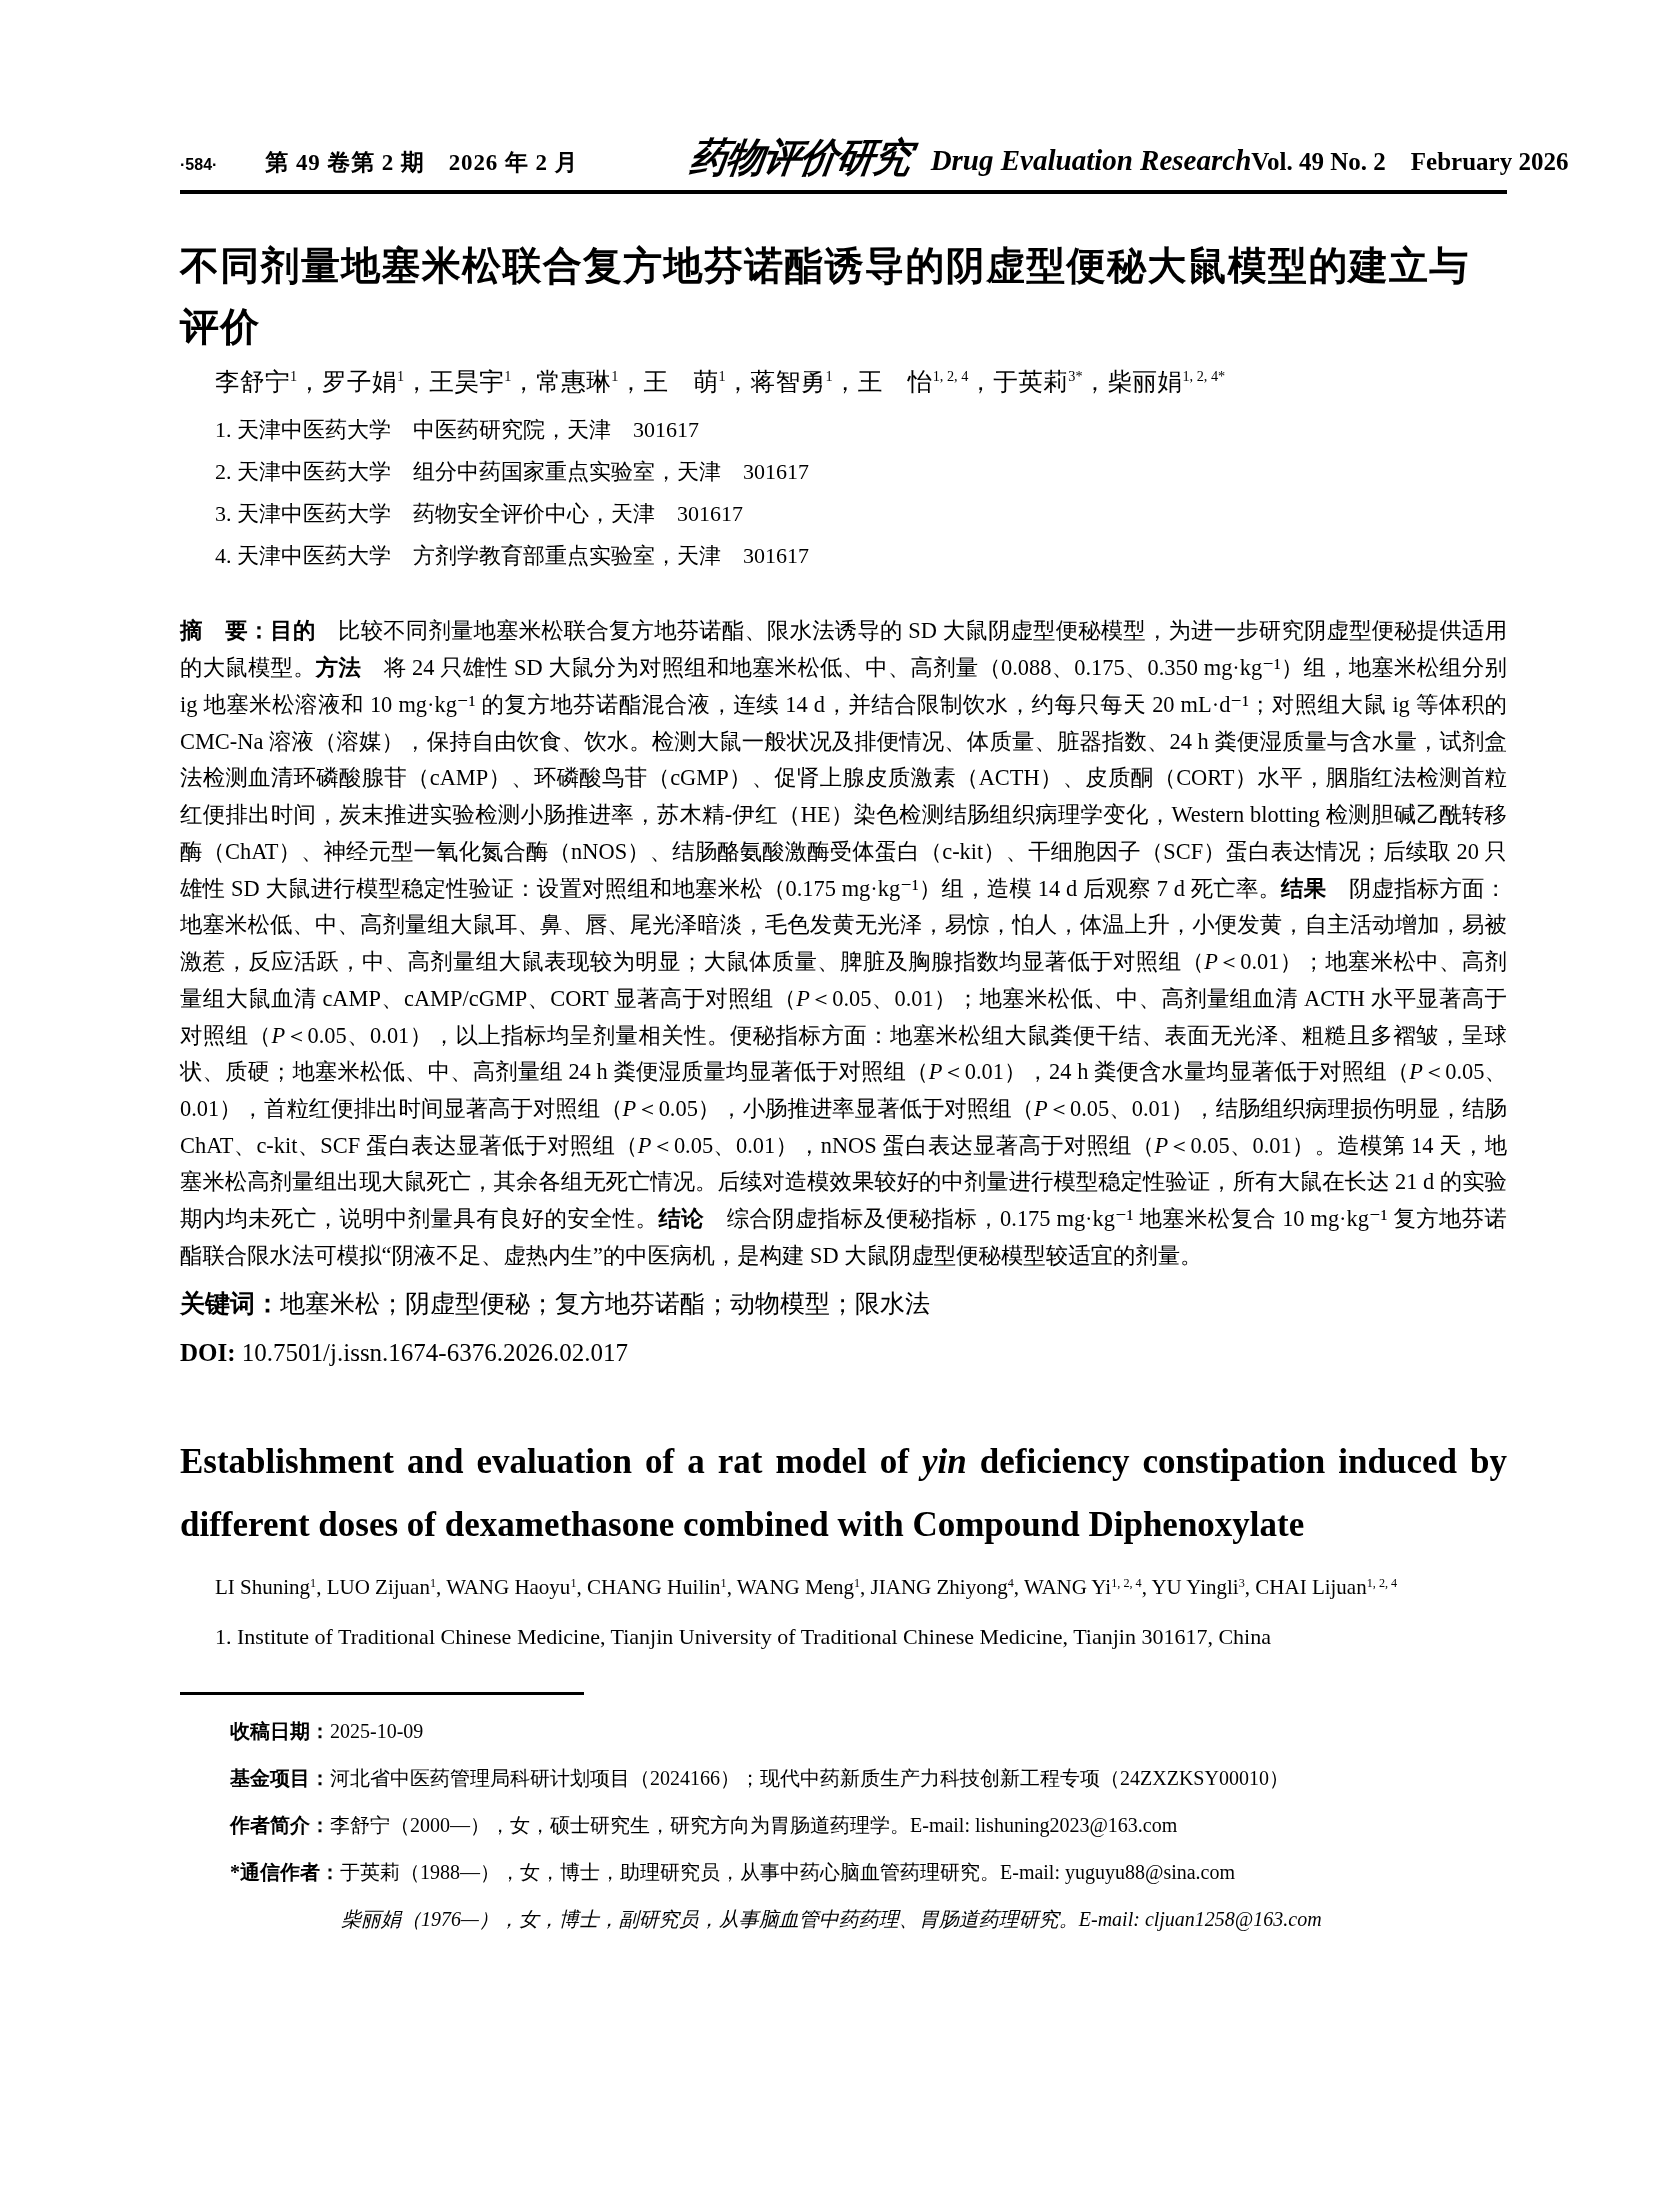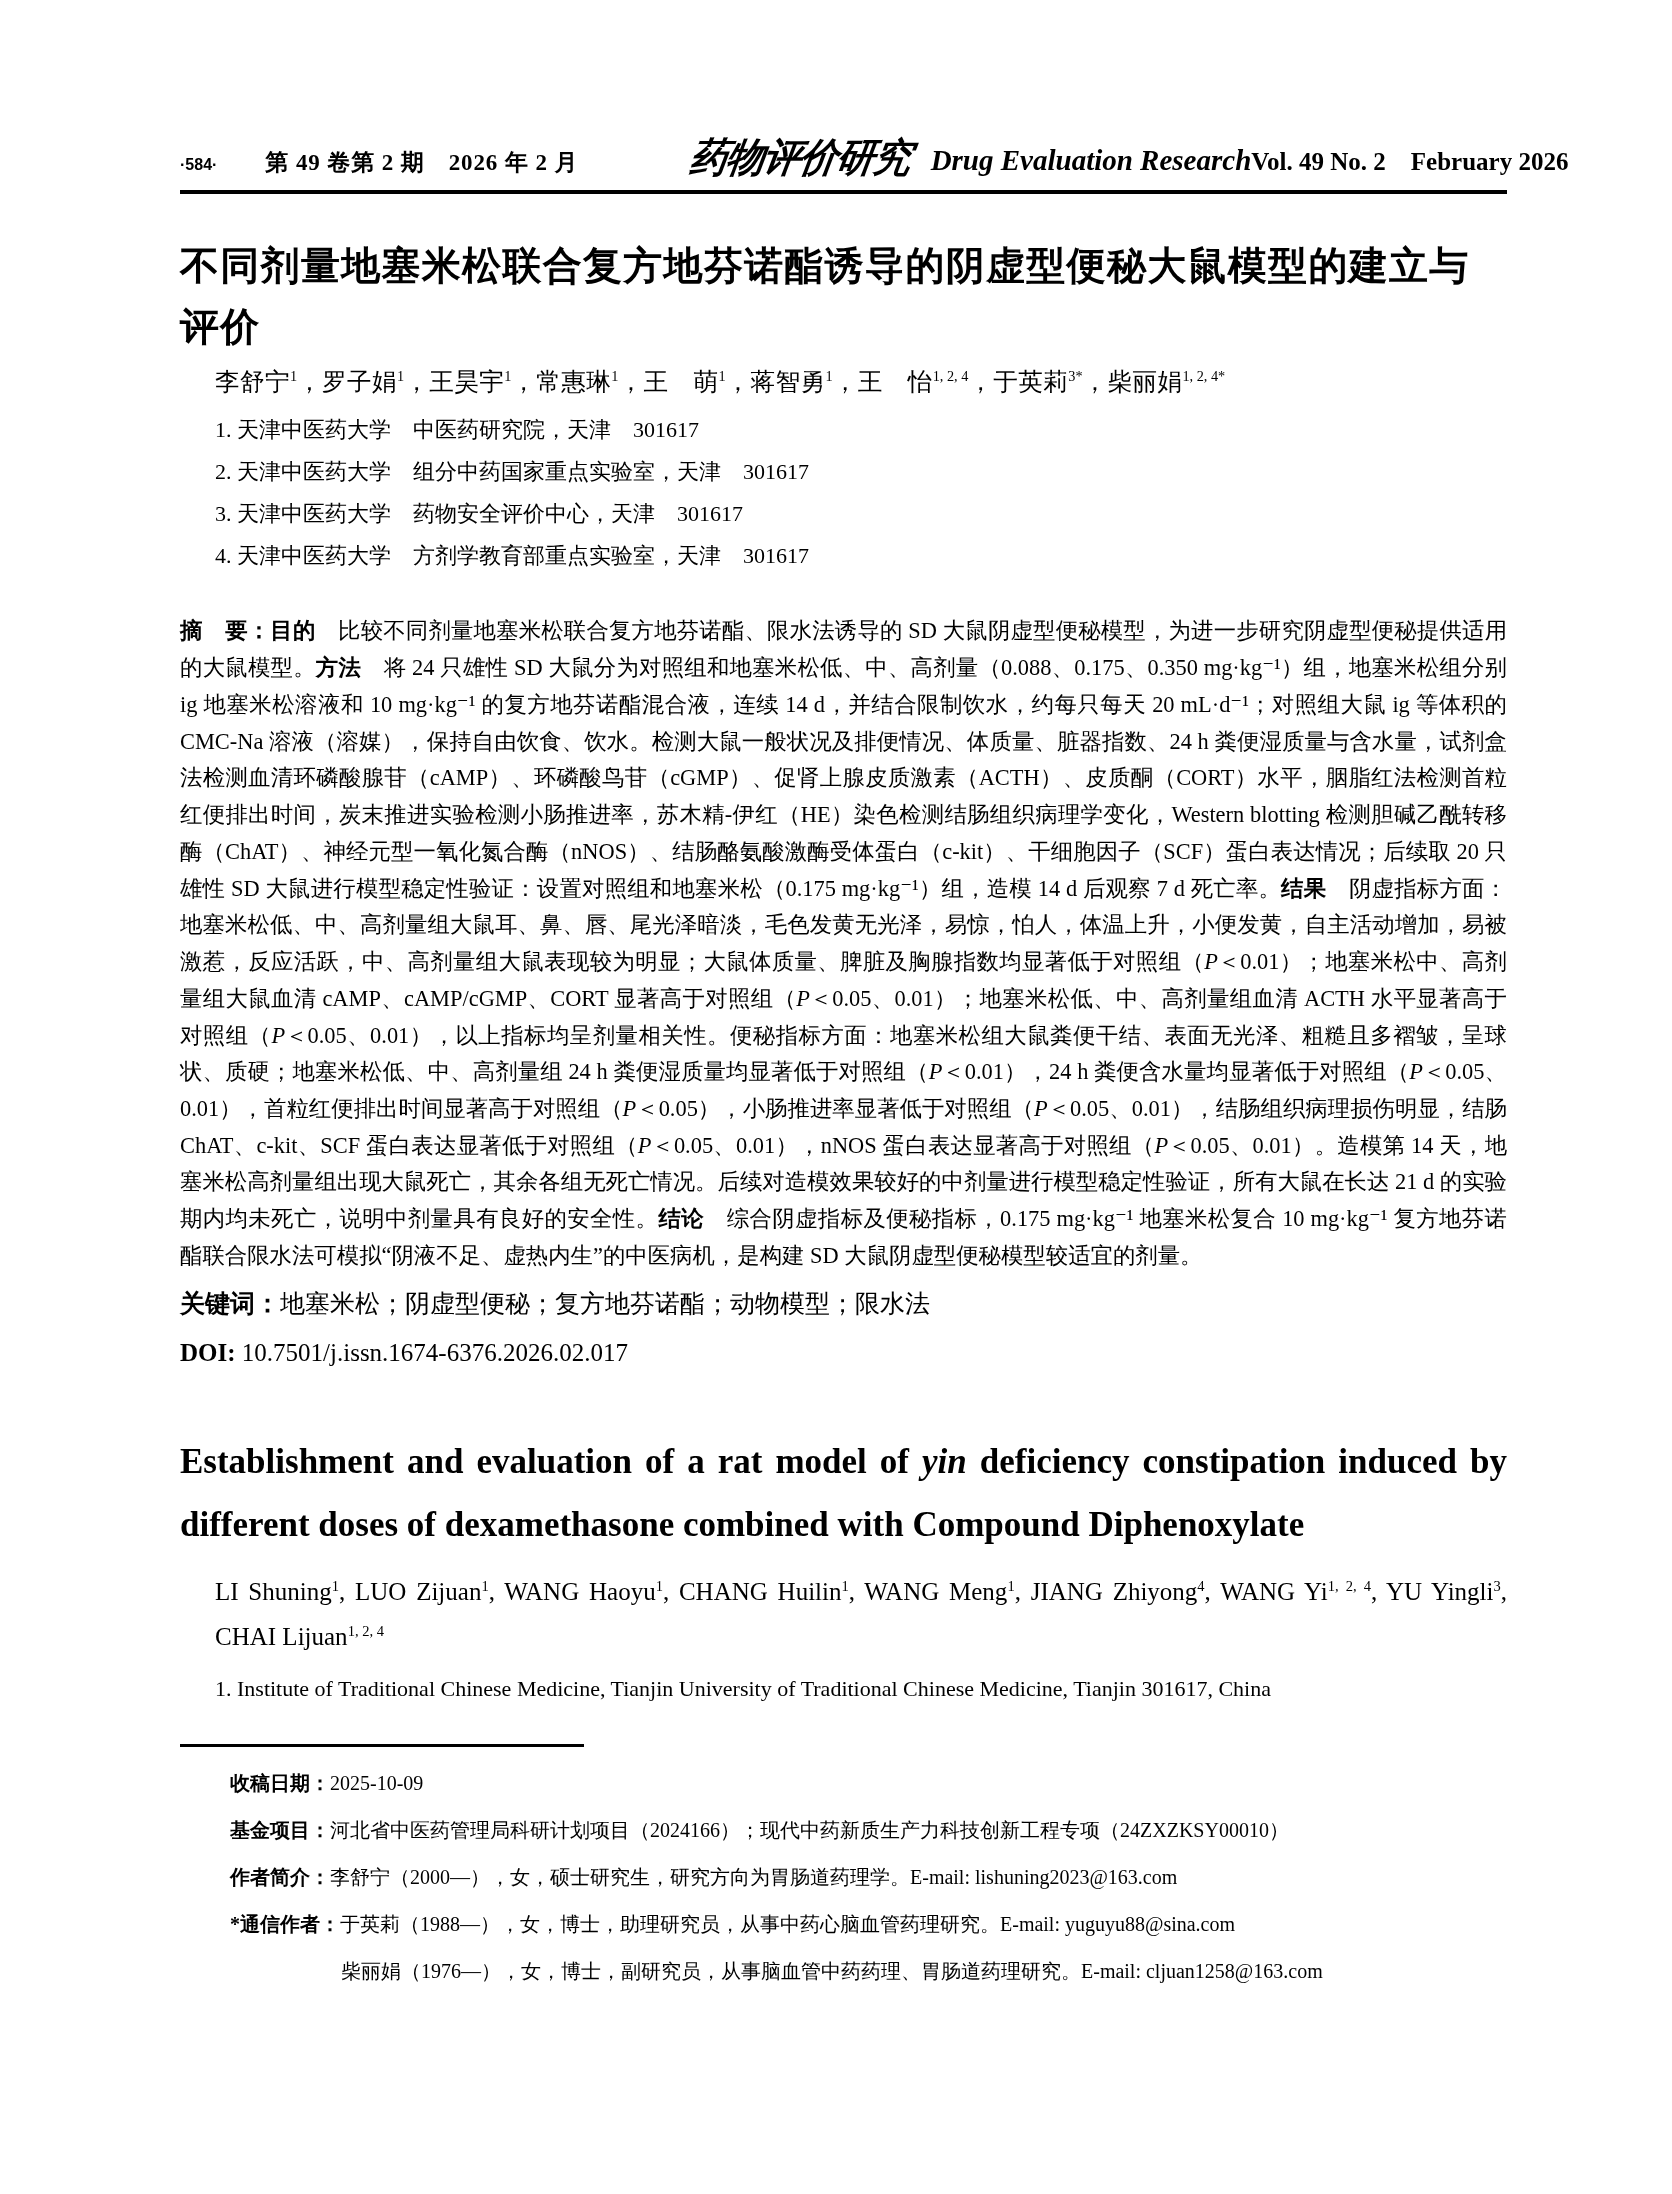--- a/index.html
+++ b/index.html
@@ -34,27 +34,27 @@
   .title-cn{font-size:39px;font-weight:bold;line-height:1.55;letter-spacing:1.3px;margin-top:42px;}
   .authors-cn{font-size:24.6px;margin-top:8px;padding-left:35px;letter-spacing:0.4px;}
   .affils-cn{font-size:22px;line-height:1.9;margin-top:11px;padding-left:35px;}
 
   
   .abstract{font-size:22.4px;line-height:1.64;text-align:justify;margin-top:37px;}
   .meta-line{font-size:25px;line-height:1.64;margin-top:8px;}
 
   
   .title-en{font-size:35px;font-weight:bold;line-height:1.82;text-align:justify;margin-top:57px;}
-  .authors-en{font-size:25px;line-height:1.8;margin-top:12.3px;padding-left:35px;text-align:justify;}
+  .authors-en{font-size:21px;line-height:1.8;margin-top:12.3px;padding-left:35px;text-align:justify;}
   .affil-en{font-size:22px;margin-top:16.7px;padding-left:35px;}
 
   
   .fn-rule{width:404px;height:3.1px;background:#000;margin-top:42px;}
   .footnotes{font-size:20px;line-height:2.35;margin-top:13px;padding-left:50px;}
-  .fn-cont{padding-left:111px;}
+  .fn-cont{padding-left:111px;font-style:italic;}
 </style>
 </head>
 <body>
 
 <div class="page">
 
   <div class="jheader">
     <span class="page-num">·584·</span>
     <span class="issue-cn">第 49 卷第 2 期　2026 年 2 月</span>
     <span class="logo-cn">药物评价研究</span>

